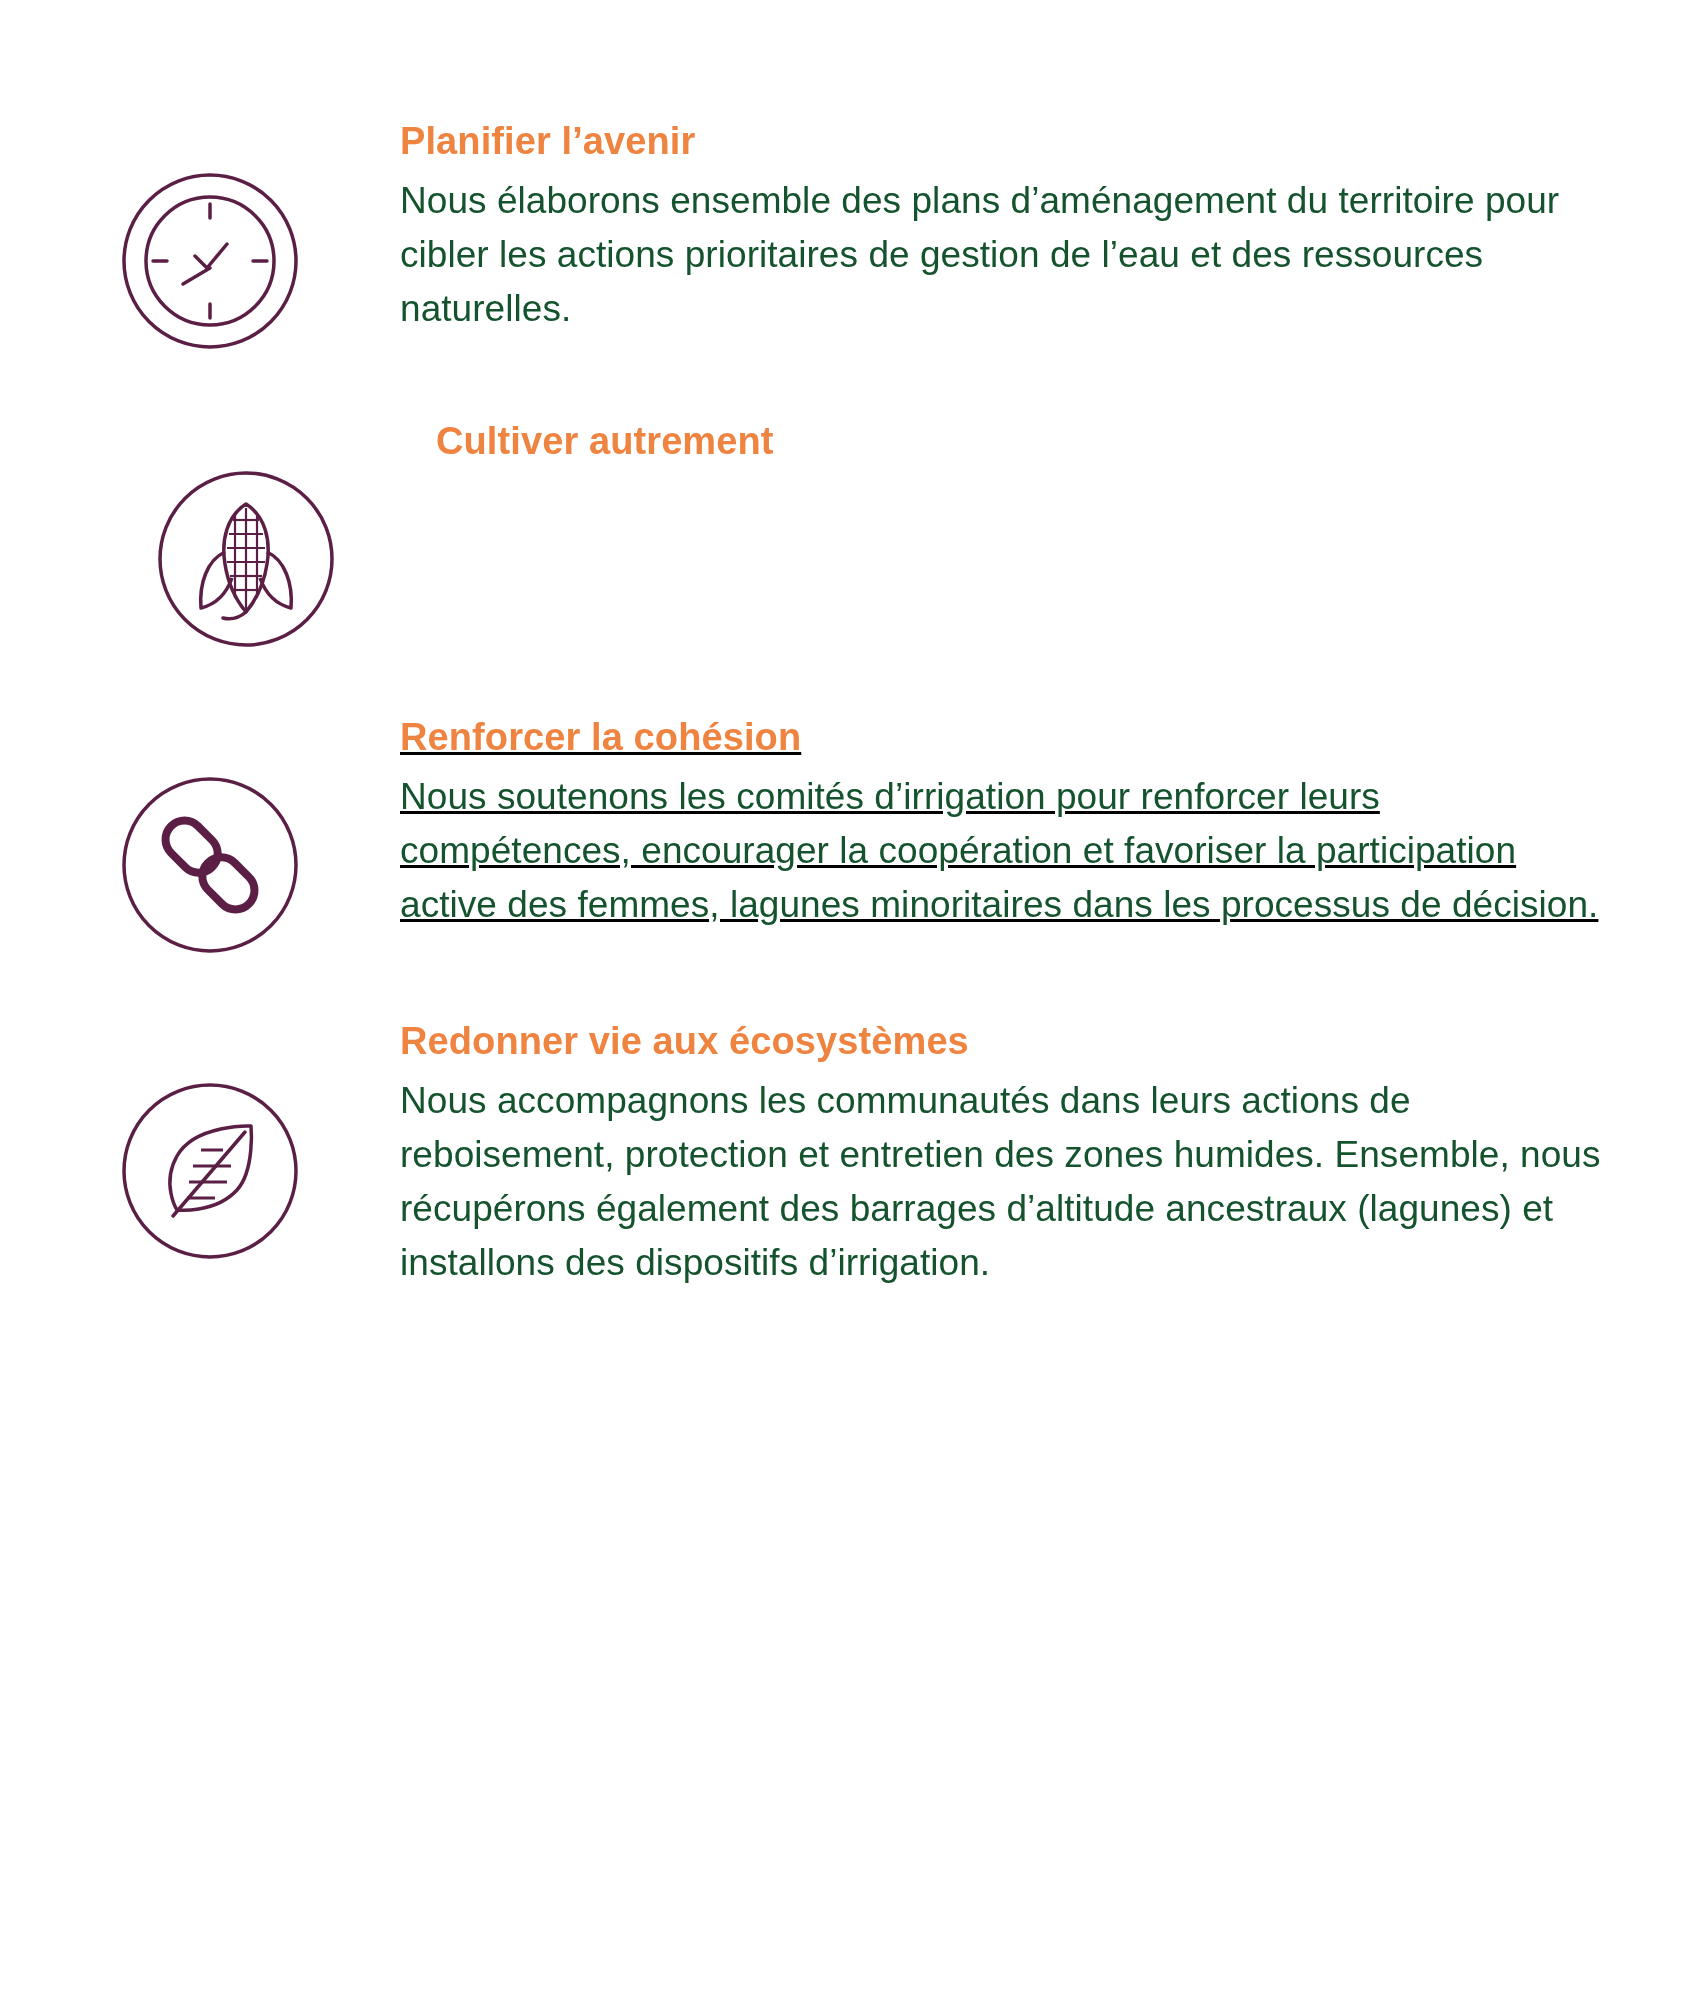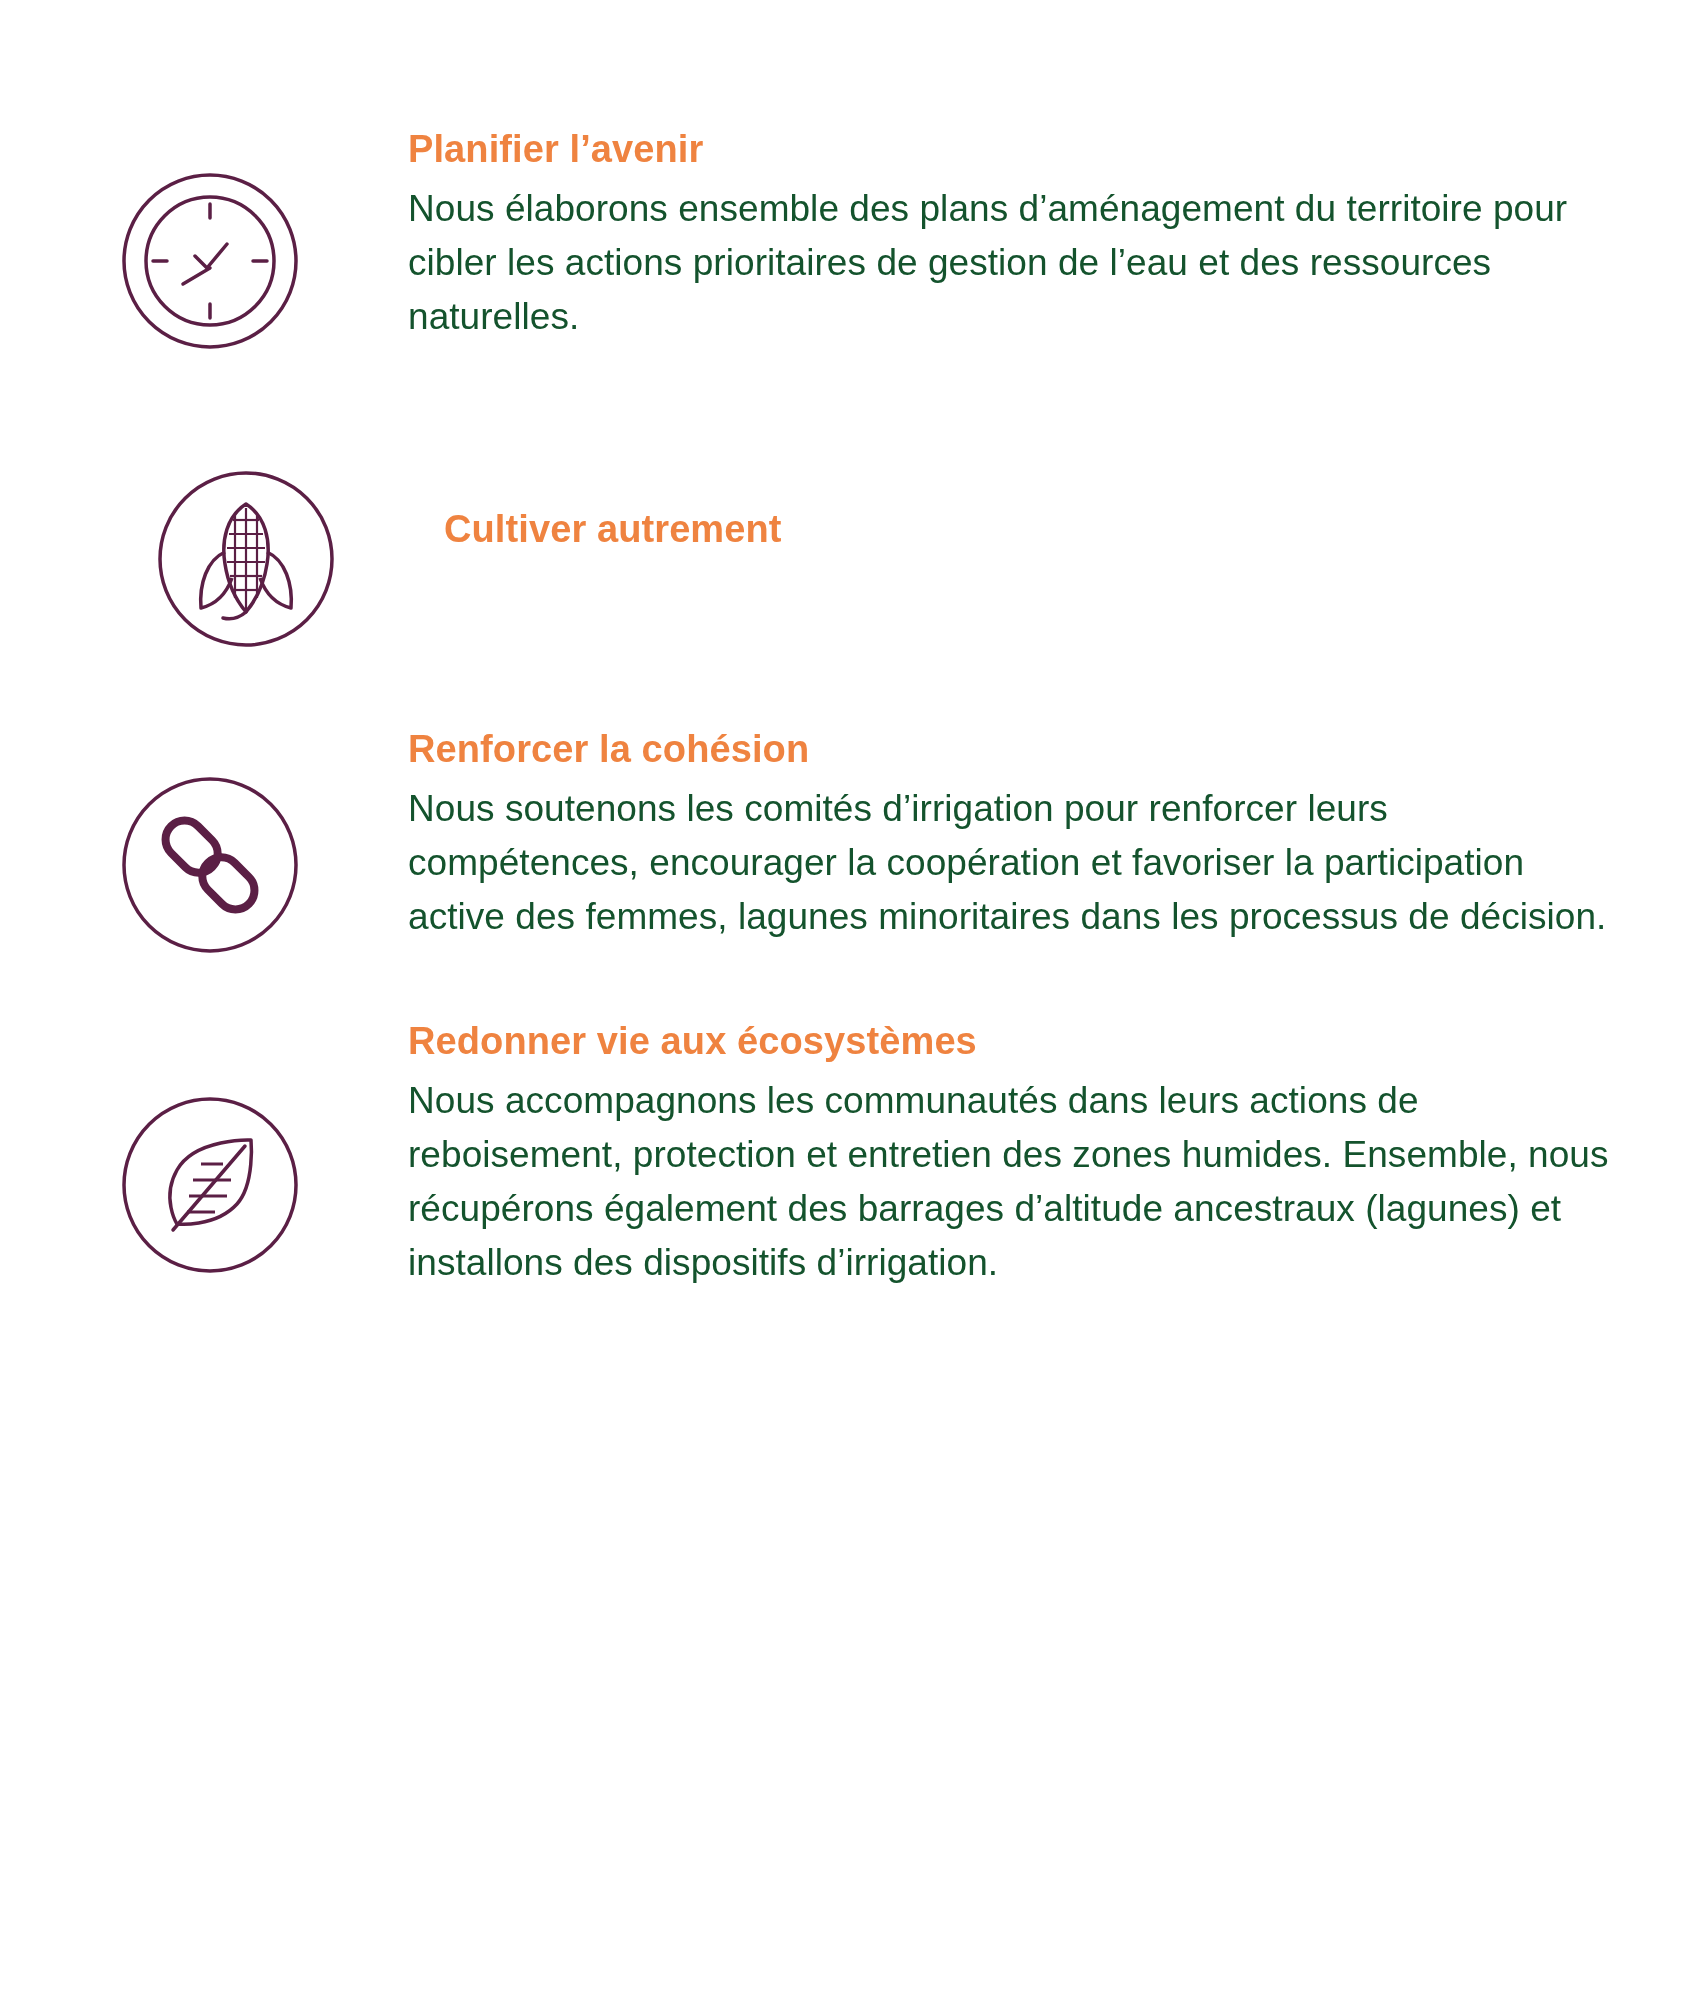--- a/index.html
+++ b/index.html
@@ -21,23 +21,22 @@
     padding: 0;
   }
   .feature-list {
     position: absolute;
     top: 118px;
     left: 0;
     width: 1706px;
   }
   .feature {
     display: flex;
-    align-items: center;
+    align-items: flex-start;
     margin-bottom: 58px;
-    gap: 8px;
   }
   .icon-col {
     width: 400px;
     flex: 0 0 400px;
     display: flex;
     justify-content: center;
     align-items: flex-start;
     padding-top: 58px;
     box-sizing: border-box;
   }
@@ -67,21 +66,21 @@
     font-size: 37px;
     line-height: 1.46;
     margin: 0;
     letter-spacing: 0.05px;
   }
   
   .feature-1 { margin-bottom: 66px; }
   .feature-1 .icon-col { padding-top: 52px; }
   .feature-2 { margin-bottom: 64px; padding-left: 36px; }
   .feature-2 .icon-col { padding-top: 50px; }
-  .feature-3 { margin-bottom: 62px; }
+  .feature-3 { margin-bottom: 62px; text-decoration: underline; }
   .feature-3 .icon-col { padding-top: 60px; }
   .feature-4 { margin-bottom: 0; }
   .feature-4 .icon-col { padding-top: 62px; }
 </style>
 </head>
 <body>
 
 <div class="page">
   <div class="feature-list">
 

